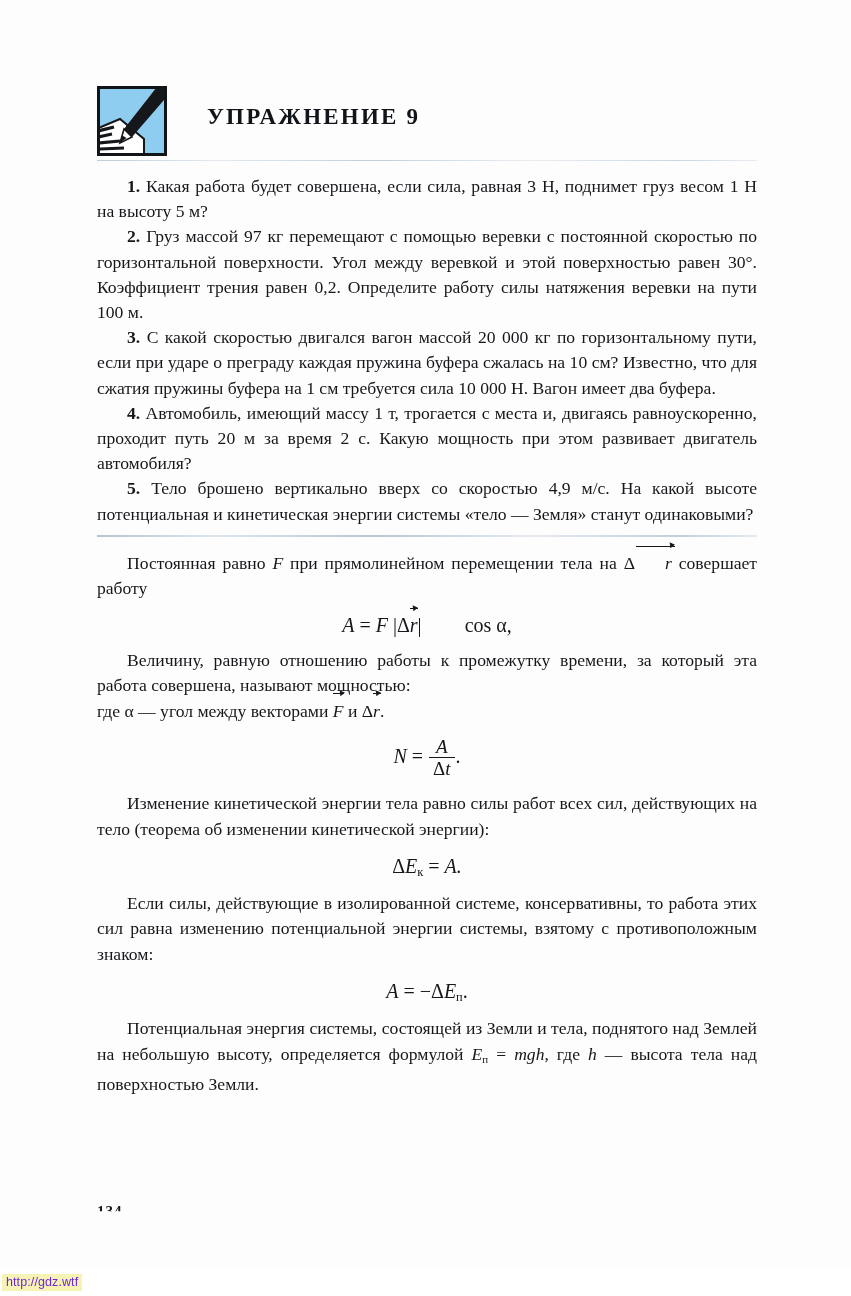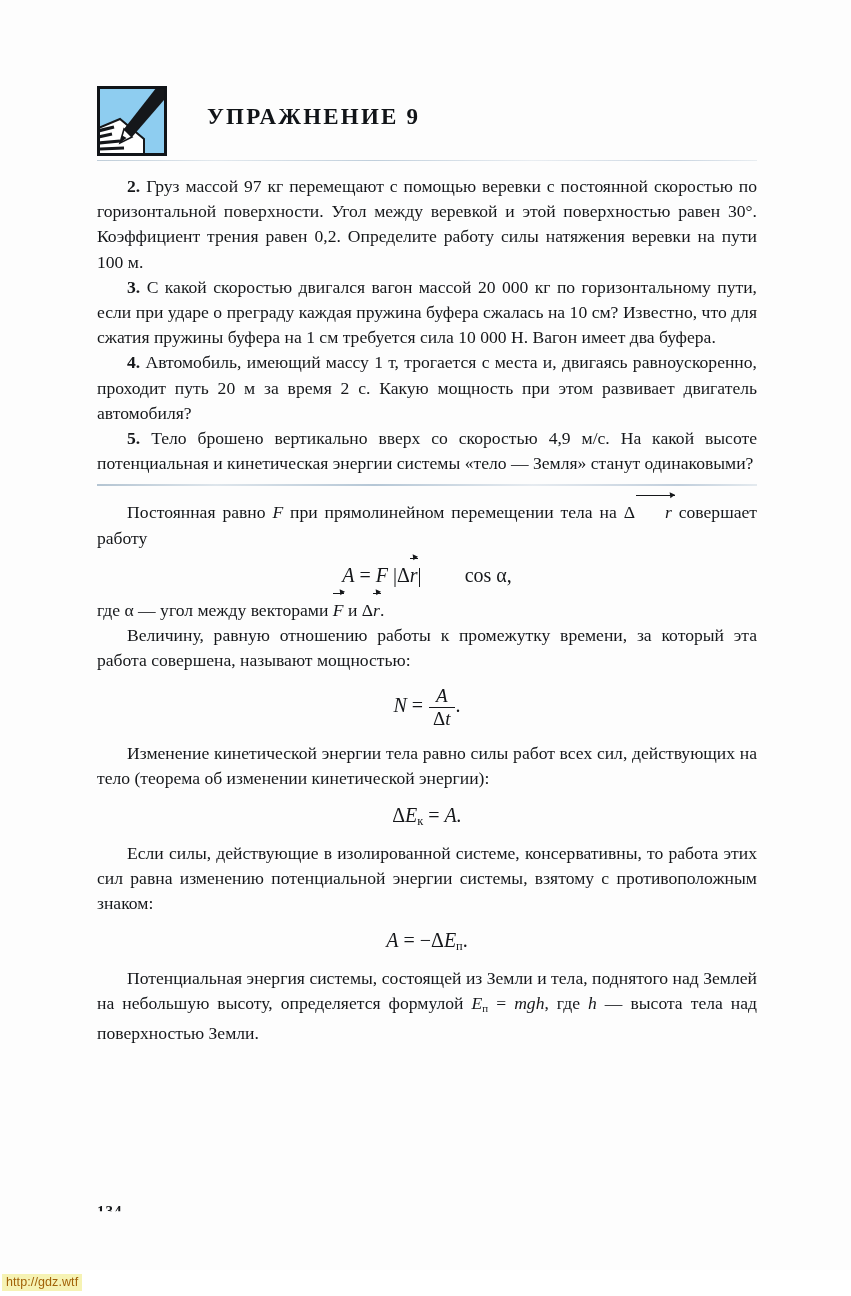--- a/index.html
+++ b/index.html
@@ -165,21 +165,21 @@
     color: #15171a;
     clip-path: inset(0 0 52% 0);
     letter-spacing: 1px;
   }
 
   .watermark {
     position: absolute;
     left: 2px;
     bottom: 5px;
     background: #f6f3b4;
-    color: #a16207;
+    color: #6d28d9;
     font-family: "Liberation Sans", "DejaVu Sans", sans-serif;
     font-size: 12.5px;
     padding: 1px 4px 2px 4px;
     letter-spacing: .1px;
   }
 
   .bottom-strip {
     position: absolute;
     left: 0; bottom: 0;
     width: 851px;
@@ -212,20 +212,24 @@
           <path d="M 26.5 49 L 20 54 L 22.4 46.6 Z" fill="#15171a"></path>
         </svg>
       </div>
       <div class="ex-title">УПРАЖНЕНИЕ 9</div>
     </div>
 
     <div class="rule thin"></div>
 
     <div class="problems">
 
+      <p class="para indent">
+        <span class="num">1.</span>
+        <span>Какая работа будет совершена, если сила, равная 3 Н, поднимет груз весом 1 Н на высоту 5 м?</span>
+      </p>
 
       <p class="para indent">
         <span class="num">2.</span>
         <span>Груз массой 97 кг перемещают с помощью веревки с постоянной скоростью по горизонтальной поверхности. Угол между веревкой и этой поверхностью равен 30°. Коэффициент трения равен 0,2. Определите работу силы натяжения веревки на пути 100 м.</span>
       </p>
 
       <p class="para indent">
         <span class="num">3.</span>
         <span>С какой скоростью двигался вагон массой 20 000 кг по горизонтальному пути, если при ударе о преграду каждая пружина буфера сжалась на 10 см? Известно, что для сжатия пружины буфера на 1 см требуется сила 10 000 Н. Вагон имеет два буфера.</span>
       </p>
@@ -250,25 +254,25 @@
 
     <div class="formula">
       <span class="it">A</span>
       <span>=</span>
       <span class="it">F</span>
       <span class="bars">|</span><span>Δ</span><span class="it vec">r</span><span class="bars">|</span>
       <span class="up">cos</span>
       <span>α,</span>
     </div>
 
+    <p class="para indent">Величину, равную отношению работы к промежутку времени, за который эта работа совершена, называют мощностью:</p>
+
     <p class="para">
       <span>где α — угол между векторами </span><span class="it vec">F</span><span> и </span><span class="inline-math"><span>Δ</span><span class="it vec">r</span></span><span>.</span>
     </p>
-
-    <p class="para indent">Величину, равную отношению работы к промежутку времени, за который эта работа совершена, называют мощностью:</p>
 
     <div class="formula">
       <span class="it">N</span>
       <span>=</span>
       <span class="frac">
         <span class="n it">A</span>
         <span class="d"><span>Δ</span><span class="it">t</span></span>
       </span><span>.</span>
     </div>
 

